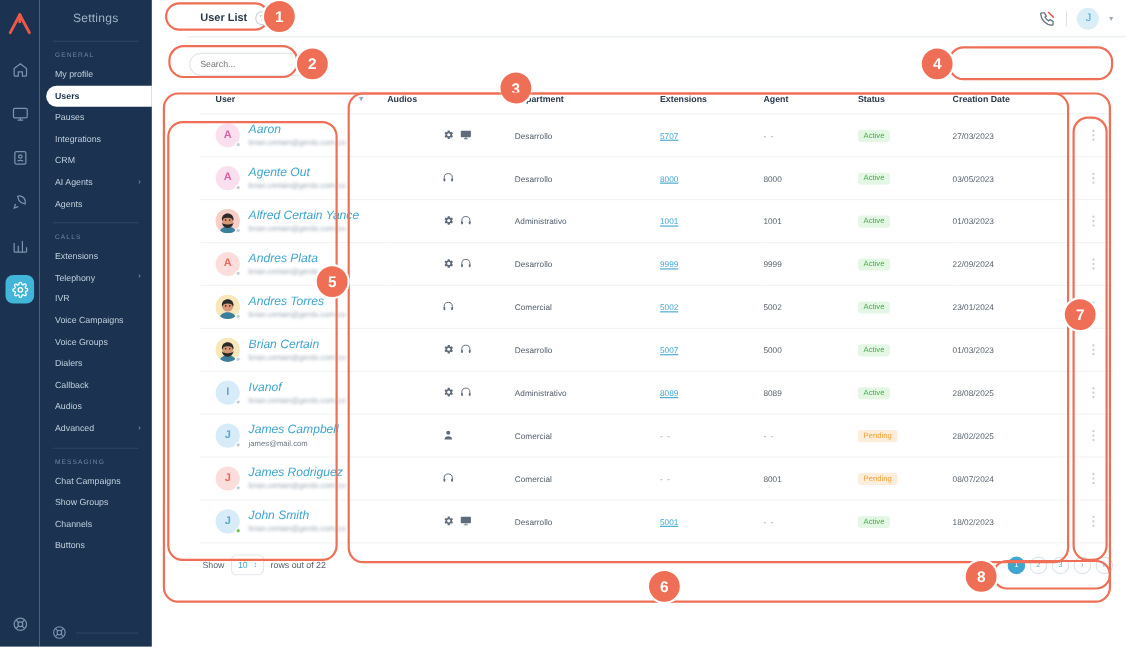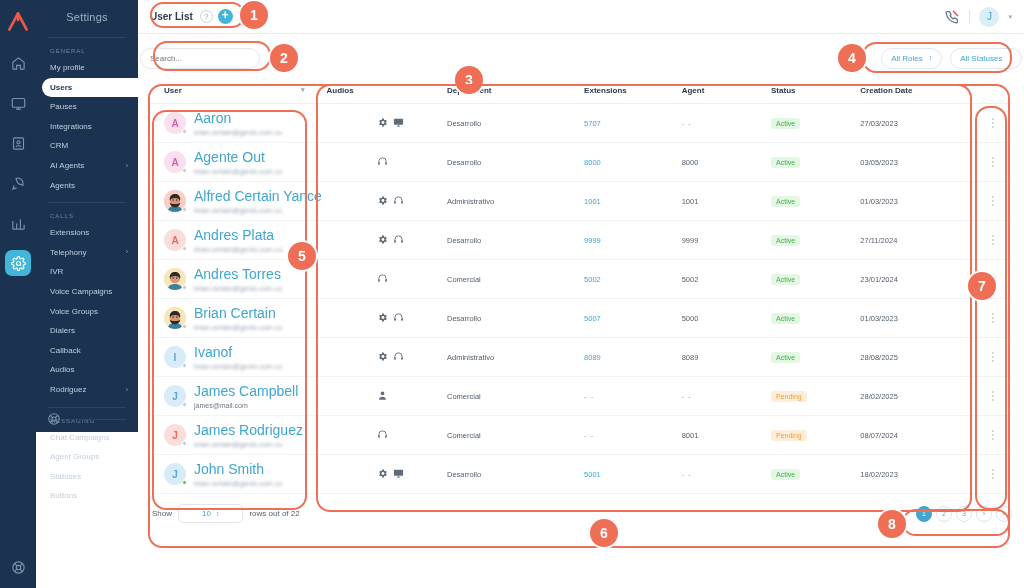--- a/index.html
+++ b/index.html
@@ -22,21 +22,21 @@
     width: 26px; height: 26px; margin-bottom: 14px;
     display: flex; align-items: center; justify-content: center;
     border-radius: 7px; color: #7d93ad;
   }
   .rail-icon.active { background: #41b6d9; color: #ffffff; }
   .rail-icon svg { width: 15px; height: 15px; }
   .rail-bottom { margin-top: auto; margin-bottom: 8px; }
 
   
   .sidebar {
-    width: 102px; height: 432px; background: #1b3350;
+    width: 102px; height: 588px; background: #1b3350;
     flex: 0 0 102px; position: relative; color: #c7d4e2;
   }
   .sb-title {
     font-size: 11px; color: #9fb2c6; text-align: center;
     padding: 11px 0 14px 0; letter-spacing: .2px;
   }
   .sb-sep { height: 1px; background: #2c4763; margin: 0 12px 7px 12px; }
   .sb-group { font-size: 6px; color: #6f869e; letter-spacing: 1px;
               padding: 3px 0 4px 14px; text-transform: uppercase; }
   .sb-item {
@@ -49,21 +49,21 @@
     background: #ffffff; color: #1b3350; font-weight: bold;
     border-top-left-radius: 12px; border-bottom-left-radius: 12px;
     margin-left: 6px; padding-left: 8px;
   }
   .sb-bottom { position: absolute; bottom: 6px; left: 0; right: 0;
                display: flex; align-items: center; }
   .sb-bottom .ico { width: 14px; height: 14px; margin-left: 11px; color: #7d93ad; }
   .sb-bottom .ln { flex: 1; height: 1px; background: #2c4763; margin: 0 12px 0 8px; }
 
   
-  .main { flex: 1; height: 415px; background: #ffffff; position: relative; }
+  .main { flex: 1; height: 415px; background: #ffffff; position: relative; margin-left: 32px; }
 
   .topbar {
     height: 34px; border-bottom: 1px solid #e9edf1;
     display: flex; align-items: center; padding: 0 12px;
   }
   .page-title { font-size: 10px; font-weight: bold; color: #2b3a4a; }
   .help-badge {
     width: 13px; height: 13px; border-radius: 50%; border: 1px solid #c9d2da;
     color: #9aa7b4; font-size: 8px; display: flex; align-items: center;
     justify-content: center; margin-left: 7px;
@@ -127,51 +127,51 @@
     width: 22px; height: 22px; border-radius: 50%;
     display: flex; align-items: center; justify-content: center;
     font-size: 10px; font-weight: bold; overflow: hidden;
   }
   .av svg { width: 22px; height: 22px; display:block; }
   .dot {
     position: absolute; right: -1px; bottom: 0px; width: 5px; height: 5px;
     border-radius: 50%; background: #c3cbd3; border: 1.2px solid #fff;
   }
   .dot.online { background: #6dc154; }
-  .uname { font-size: 14px; color: #41a6cf; line-height: 1.3; }
+  .uname { font-size: 11px; color: #41a6cf; line-height: 1.3; font-style: italic; }
   .uemail {
     font-size: 7px; color: #9aa7b4; line-height: 1.3;
     filter: blur(1.6px); user-select: none;
   }
   .uemail.clear { filter: none; color: #6b7785; }
 
   .roles-icons { display: flex; align-items: center; gap: 5px; padding-left: 50px; color: #5d6b7a; }
   .roles-icons svg { width: 11px; height: 11px; }
 
-  .ext-link { color: #41a6cf; }
+  .ext-link { color: #41a6cf; text-decoration: underline; }
   .muted { color: #8d99a6; letter-spacing: 1px; }
 
   .pill {
     display: inline-block; font-size: 7px; padding: 2px 5px; border-radius: 3px;
   }
   .pill.active  { background: #e3f7e4; color: #46ae4e; }
   .pill.pending { background: #fdeedb; color: #f0a13a; }
 
   .kebab { color: #c3cbd3; font-size: 10px; letter-spacing: 0; line-height: 3px; }
   .kebab div { width: 2px; height: 2px; background: #c3cbd3; border-radius: 50%; margin: 2px auto; }
 
   
   .footer {
     display: flex; align-items: center; padding: 10px 12px 0 14px;
     font-size: 8px; color: #54616e;
   }
   .rows-sel {
     height: 19px; min-width: 30px; border: 1px solid #e2e7ec; border-radius: 5px;
     display: inline-flex; align-items: center; gap: 5px; justify-content: center;
-    color: #41a6cf; margin: 0 6px; padding: 0 23px; font-size: 8px;
+    color: #41a6cf; margin: 0 6px; padding: 0 5px; font-size: 8px;
   }
   .pager { margin-left: auto; display: flex; gap: 4px; }
   .pg {
     width: 16px; height: 16px; border-radius: 50%; border: 1px solid #d8e6ee;
     color: #5ba8c9; font-size: 7px; display: flex; align-items: center;
     justify-content: center; background: #fff;
   }
   .pg.active { background: #41a6cf; border-color: #41a6cf; color: #fff; }
 
   
@@ -289,33 +289,33 @@
         <div class="sb-item">
           <span>Dialers</span>
         </div>
         <div class="sb-item">
           <span>Callback</span>
         </div>
         <div class="sb-item">
           <span>Audios</span>
         </div>
         <div class="sb-item">
-          <span>Rodriguez</span>
+          <span>Advanced</span>
           <span class="chev">›</span>
         </div>
         <div class="sb-sep" style="margin: 7px 12px;"></div>
         <div class="sb-group">MESSAGING</div>
         <div class="sb-item">
           <span>Chat Campaigns</span>
         </div>
         <div class="sb-item">
-          <span>Agent Groups</span>
-        </div>
-        <div class="sb-item">
-          <span>Statuses</span>
+          <span>Show Groups</span>
+        </div>
+        <div class="sb-item">
+          <span>Channels</span>
         </div>
         <div class="sb-item">
           <span>Buttons</span>
         </div>
       </div>
     <div class="sb-bottom">
       <span class="ico">
         <svg viewBox="0 0 24 24" fill="none" stroke="currentColor" stroke-width="1.8">
             <circle cx="12" cy="12" r="9"></circle>
             <circle cx="12" cy="12" r="3.5"></circle>
@@ -340,30 +340,20 @@
             </svg>
         </span>
         <span class="vdiv"></span>
         <span class="avatar-top">J</span>
         <span class="caret">▾</span>
       </div>
     </div>
 
     <div class="filterbar">
       <input class="search-input" placeholder="Search..." style="">
-      <div class="filters">
-        <div class="filter-sel">
-          <span>All Roles</span>
-          <span class="ud">↕</span>
-        </div>
-        <div class="filter-sel">
-          <span>All Statuses</span>
-          <span class="ud">↕</span>
-        </div>
-      </div>
     </div>
 
     <div class="table-wrap">
       <table>
         <thead>
           <tr>
             <th class="c-user">
               <span>User</span>
               <span class="sort-caret">▾</span>
             </th>
@@ -496,21 +486,21 @@
                       <path d="M4 15v-3a8 8 0 0 1 16 0v3"></path>
                       <rect x="2.6" y="13.5" width="3.6" height="6" rx="1.8" fill="currentColor" stroke="none"></rect>
                       <rect x="17.8" y="13.5" width="3.6" height="6" rx="1.8" fill="currentColor" stroke="none"></rect>
                     </svg></span>
                 </div>
               </td>
               <td class="c-dept"><span>Desarrollo</span></td>
               <td class="c-ext"><span class="ext-link">9999</span></td>
               <td class="c-agent"><span>9999</span></td>
               <td class="c-status"><span class="pill active">Active</span></td>
-              <td class="c-date"><span>27/11/2024</span></td>
+              <td class="c-date"><span>22/09/2024</span></td>
               <td class="c-menu"><span class="kebab"><div></div><div></div><div></div></span></td>
             </tr>
             <tr>
               <td class="c-user">
                 <div class="user-cell">
                   <span class="av-wrap">
                     <span class="av" style="background:#f7e7bb;color:#fff">
                       <svg viewBox="0 0 24 24">
                         <rect width="24" height="24" fill="#f7e7bb"></rect>
                         <path d="M4 24c0-4.4 3.6-6.6 8-6.6s8 2.2 8 6.6z" fill="#3a7f9c"></path>

